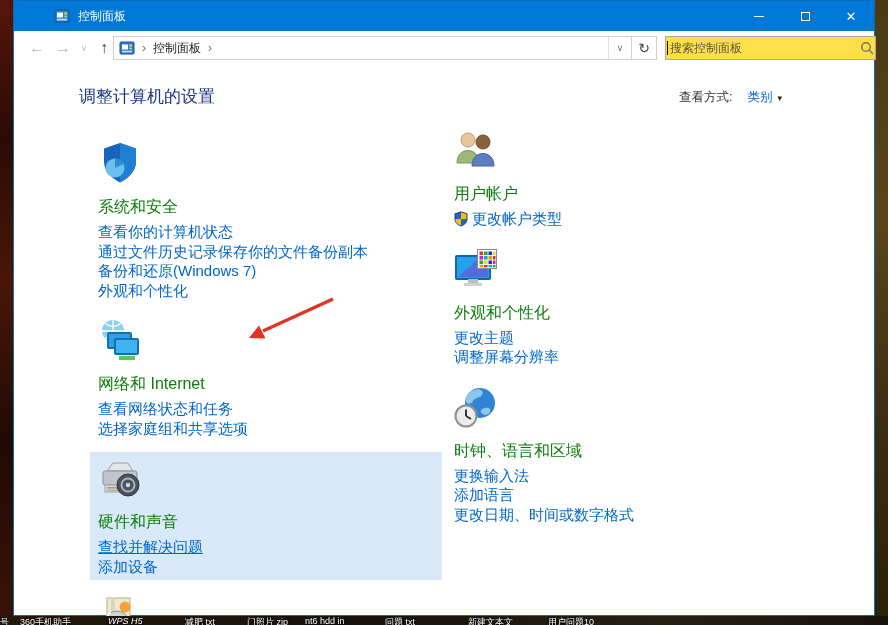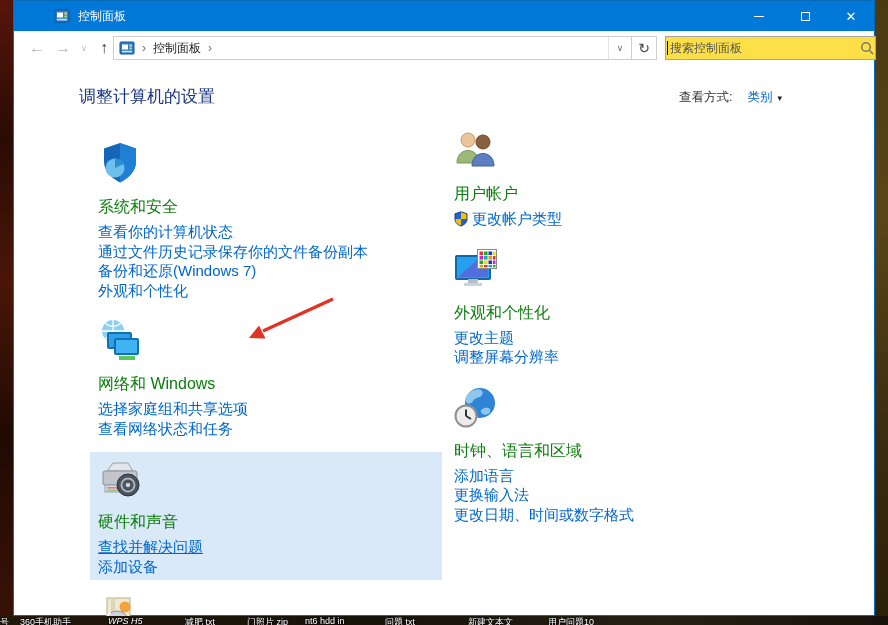--- a/index.html
+++ b/index.html
@@ -180,23 +180,23 @@
         <div class="cat">
           <span class="cat-icon">
             <svg width="44" height="44" viewBox="0 0 44 44">
               <circle cx="15" cy="13" r="11" fill="#8ed0f0"></circle>
               <path d="M4 13h22M15 2v22M7.5 5.5c4.5 4 10.5 4 15 0M7.5 20.5c4.5-4 10.5-4 15 0" stroke="#fff" stroke-width="1.3" fill="none"></path>
               <rect x="10" y="15" width="23" height="15" rx="1" fill="#2da0e8" stroke="#1272b0" stroke-width="2"></rect>
               <rect x="17" y="21" width="23" height="15" rx="1" fill="#41b2f2" stroke="#1272b0" stroke-width="2"></rect>
               <rect x="21" y="38" width="16" height="4" fill="#5cc85c"></rect>
             </svg>
           </span>
-          <div class="cat-body"><a class="cat-title">网络和 Windows</a><div class="cat-links">
+          <div class="cat-body"><a class="cat-title">网络和 Internet</a><div class="cat-links">
+              <a class="cat-link">查看网络状态和任务</a>
               <a class="cat-link">选择家庭组和共享选项</a>
-              <a class="cat-link">查看网络状态和任务</a>
             </div></div>
         </div>
         <div class="cat hl">
           <span class="cat-icon">
             <svg width="44" height="44" viewBox="0 0 44 44">
               <path d="M9 15l6-8h15l5 8z" fill="#e3e5e9" stroke="#9aa0a8"></path>
               <rect x="5" y="15" width="34" height="14" rx="2" fill="#c2c6cc" stroke="#8a9098"></rect>
               <rect x="7" y="29" width="22" height="7" fill="#d8dade" stroke="#9aa0a8"></rect>
               <rect x="9" y="31" width="11" height="1.6" fill="#e87898"></rect>
               <rect x="9" y="33.5" width="11" height="1.6" fill="#9ac87a"></rect>
@@ -292,22 +292,22 @@
           <span class="cat-icon">
             <svg width="44" height="44" viewBox="0 0 44 44">
               <circle cx="26" cy="18" r="15" fill="#2f84d6"></circle>
               <path d="M20 5c5-2 9.5 0 8.5 4S21 12 19 16s-6.5 3.5-7.5-.5S15 7 20 5z" fill="#8fc6ee"></path>
               <path d="M31 23c4-1 6 1 5 4s-6.5 4-8.5 1 .5-4.2 3.5-5z" fill="#8fc6ee"></path>
               <circle cx="12" cy="31" r="10.5" fill="#ececec" stroke="#909090" stroke-width="2"></circle>
               <path d="M12 31v-6.5M12 31l5 3" stroke="#333" stroke-width="2" fill="none"></path>
             </svg>
           </span>
           <div class="cat-body"><a class="cat-title">时钟、语言和区域</a><div class="cat-links">
+              <a class="cat-link">更换输入法</a>
               <a class="cat-link">添加语言</a>
-              <a class="cat-link">更换输入法</a>
               <a class="cat-link">更改日期、时间或数字格式</a>
             </div></div>
         </div>
       </div>
   </div>
 
 </div>
 
 <svg class="arrow-overlay" viewBox="0 0 888 625">
   <line x1="333" y1="299" x2="263" y2="331" stroke="#e03323" stroke-width="3.5"></line>

